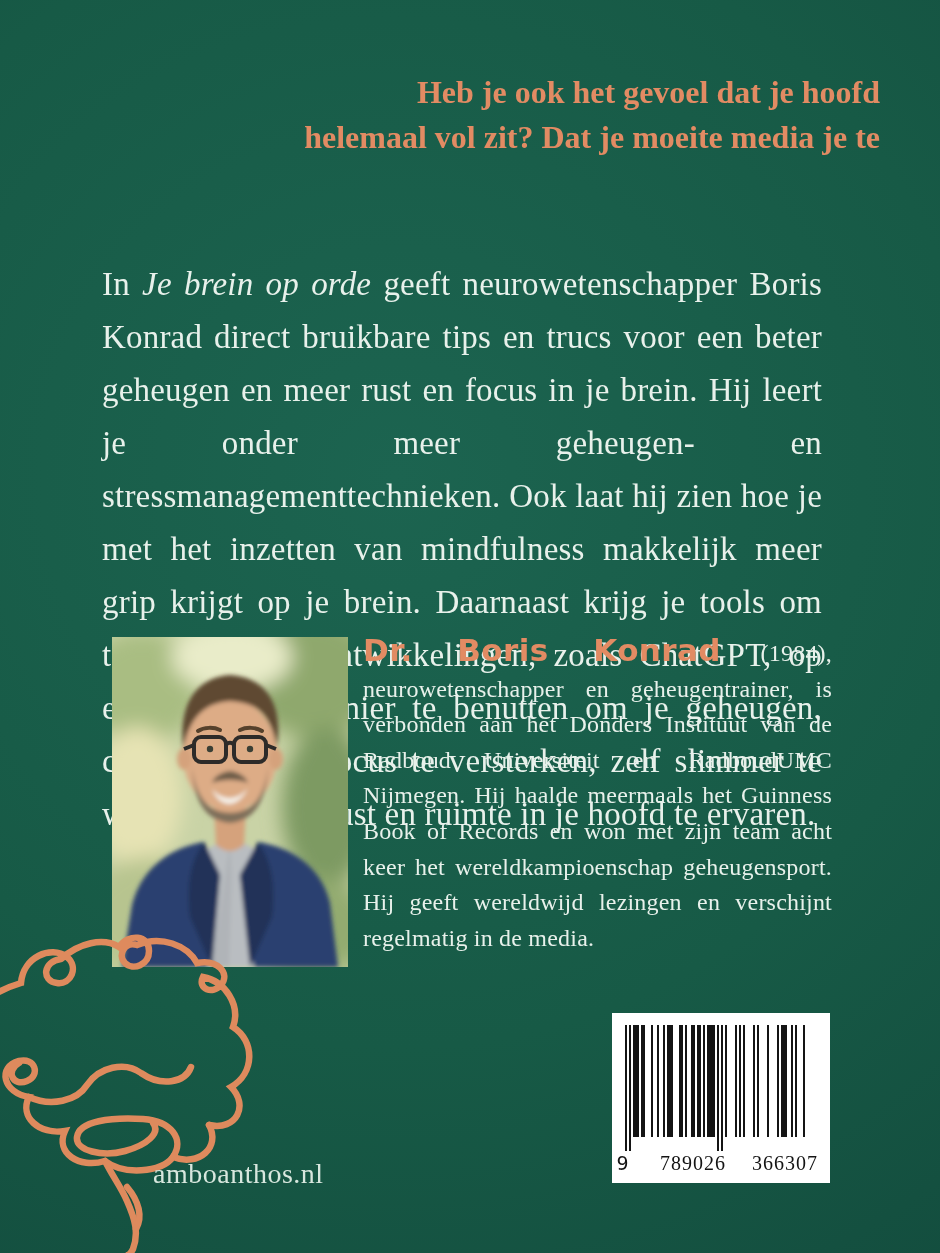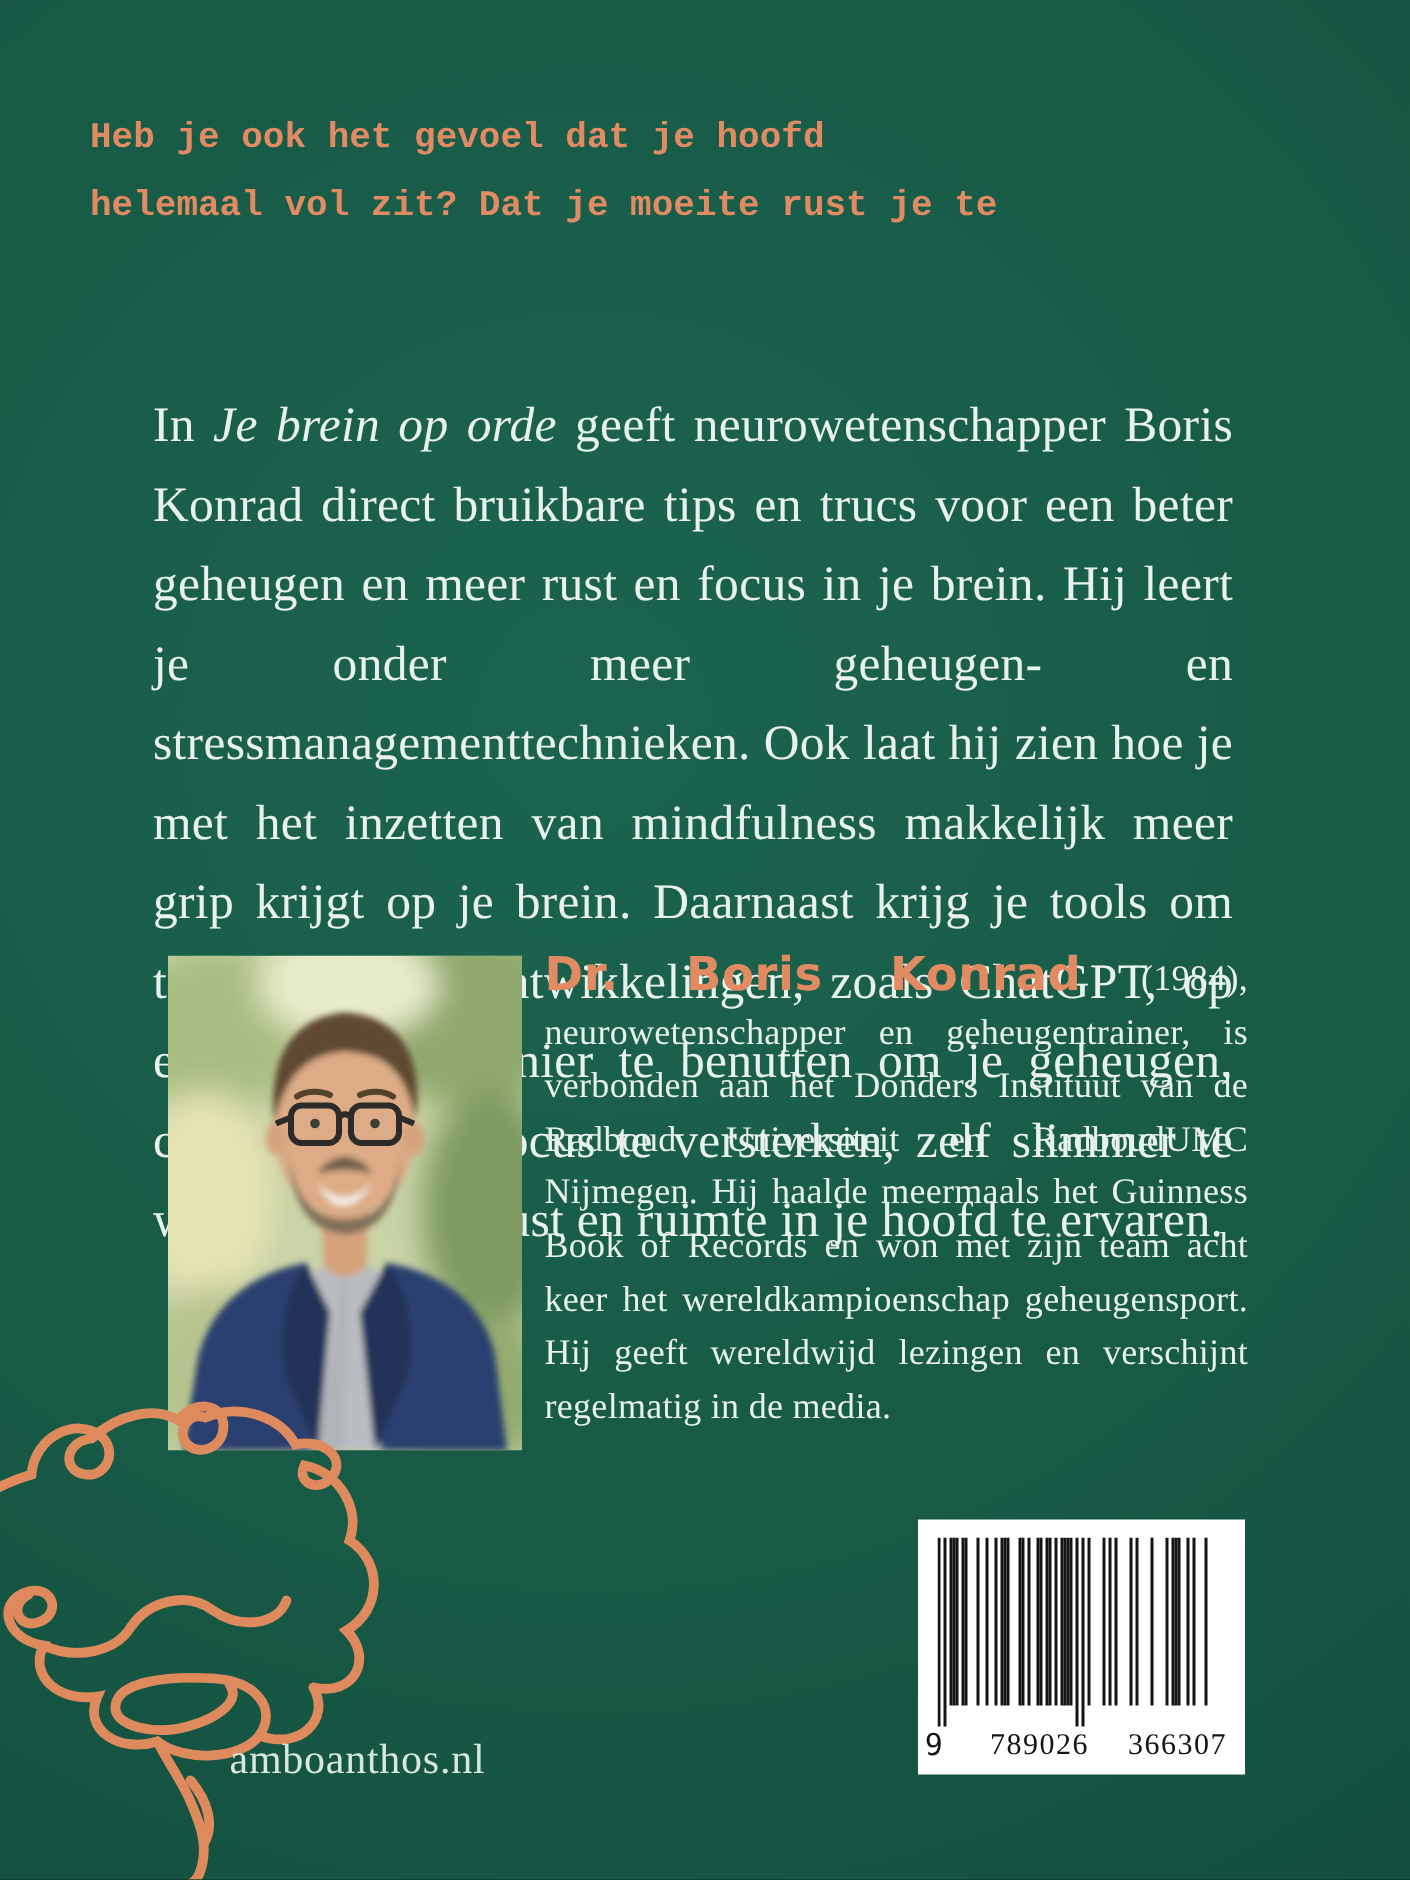--- a/index.html
+++ b/index.html
@@ -9,23 +9,23 @@
   }
   *{margin:0;padding:0;box-sizing:border-box}
   html,body{width:940px;background:#0e3a30;}
   .cover{
     position:relative;width:940px;height:1253px;overflow:hidden;
     background:radial-gradient(130% 95% at 42% 38%, var(--bg-light) 0%, var(--bg) 48%, var(--bg-dark) 100%);
     font-family:"Liberation Serif", serif;
   }
   
   .tagline{
-    position:absolute;left:60px;top:70px;width:820px;text-align:left;
-    font-family:Liberation Mono, monospace;font-weight:700;
-    font-size:24px;line-height:45px;color:var(--accent);
+    position:absolute;left:60px;top:70px;width:820px;text-align:right;
+    font-family:Liberation Serif, serif;font-weight:700;
+    font-size:32px;line-height:45px;color:var(--accent);
   }
   .tagline .tl-line{white-space:nowrap;}
   
   .blurb{
     position:absolute;left:102px;top:258px;width:720px;
     font-size:33px;line-height:53px;color:var(--body-text);
     text-align:justify;letter-spacing:0.2px;
   }
   .blurb .book-title{font-style:italic;}
   
@@ -66,21 +66,21 @@
   .digits .d-first{width:22px;text-align:center;}
   .digits .d-group{width:92px;text-align:right;font-family:Liberation Serif, serif;}
 </style>
 </head>
 <body>
 
 <div class="cover">
 
   <div class="tagline" id="tagline">
       <div class="tl-line">Heb je ook het gevoel dat je hoofd</div>
-      <div class="tl-line">helemaal vol zit? Dat je moeite rust je te</div>
+      <div class="tl-line">helemaal vol zit? Dat je moeite media je te</div>
     </div>
 
   <p class="blurb"><span>In </span><span class="book-title">Je brein op orde</span><span> geeft neurowetenschapper Boris Konrad direct bruikbare tips en trucs voor een beter geheugen en meer rust en focus in je brein. Hij leert je onder meer geheugen- en stressmanagementtechnieken. Ook laat hij zien hoe je met het inzetten van mindfulness makkelijk meer grip krijgt op je brein. Daarnaast krijg je tools om technologische ontwikkelingen, zoals ChatGPT, op een positieve manier te benutten om je geheugen, concentratie en focus te versterken, zelf slimmer te worden en meer rust en ruimte in je hoofd te ervaren.</span></p>
 
   <div class="author-photo">
     <svg width="236" height="330" viewBox="0 0 236 330">
       <defs>
         <filter id="bokeh" x="-20%" y="-20%" width="140%" height="140%">
             <feGaussianBlur stdDeviation="10"></feGaussianBlur>
           </filter>

